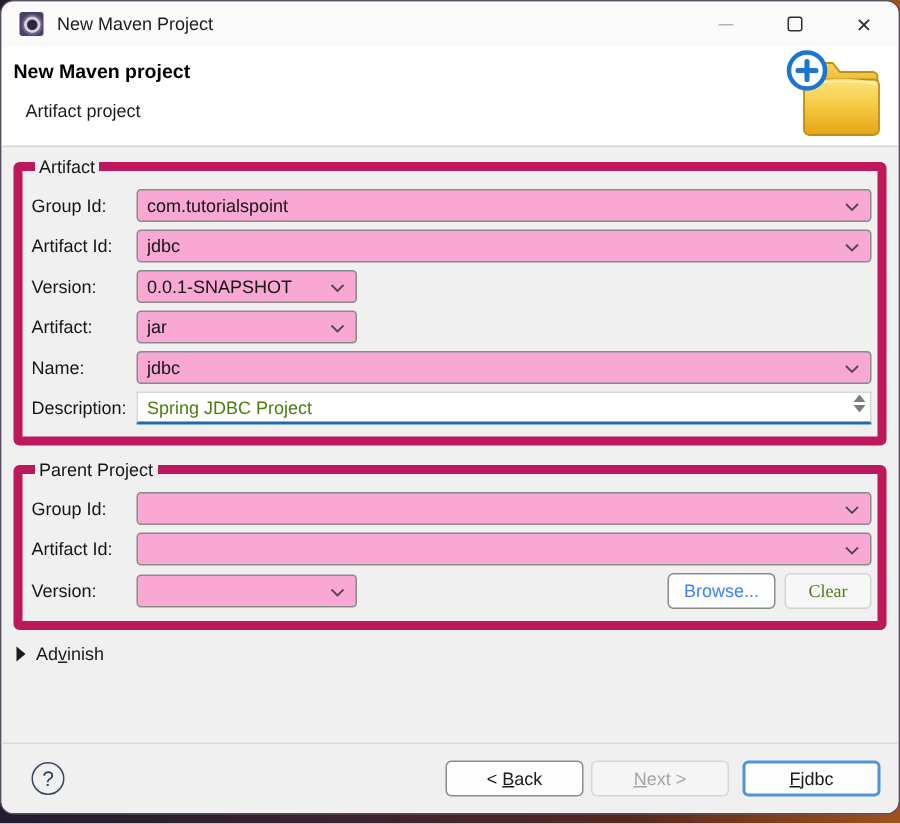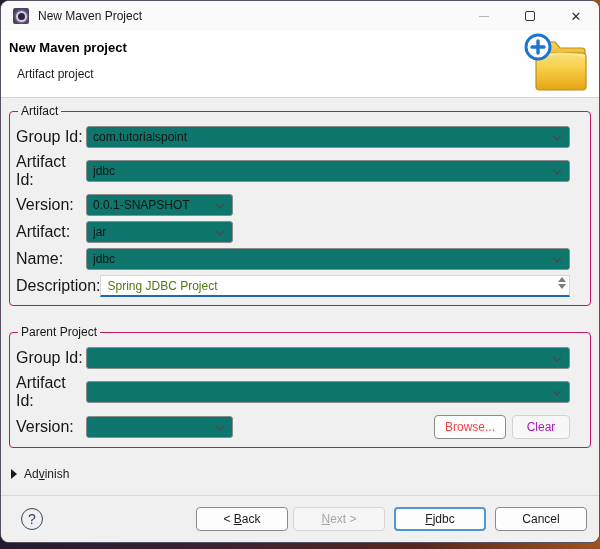--- a/index.html
+++ b/index.html
@@ -32,43 +32,43 @@
   .glyph-close{ font-size:13px; color:#2f2f2f; line-height:1; }
 
   
   .banner{ background:#ffffff; height:67px; position:relative; border-bottom:1px solid #d4d4d4; flex:0 0 auto; }
   .banner-title{ position:absolute; left:8px; top:9px; font-weight:bold; font-size:13px; color:#000; }
   .banner-subtitle{ position:absolute; left:16px; top:36px; font-size:12px; color:#1d1d1d; }
   .banner-icon{ position:absolute; right:6px; top:1px; }
 
   
   .content{ flex:1 1 auto; padding:6px 8px 0 8px; background:#f0f0f0; }
-  fieldset{ border:1px solid #be185d; border-radius:4px; padding:3px 20px 8px 6px; margin-bottom:19px; background:transparent; }
+  fieldset{ border:6px solid #be185d; border-radius:4px; padding:3px 4px 8px 6px; margin-bottom:9px; background:transparent; }
   legend{ font-size:12px; color:#161616; padding:0 3px; margin-left:2px; }
 
   .row{ display:flex; align-items:center; margin-top:5px; }
-  .row-label{ flex:0 0 70px; font-size:16px; color:#161616; }
-  .combo{ position:relative; height:22px; background:#0f766e; border:1px solid #8a8a8a; border-radius:3px;
+  .row-label{ flex:0 0 70px; font-size:12px; color:#161616; }
+  .combo{ position:relative; height:22px; background:#f9a8d4; border:1px solid #8a8a8a; border-radius:3px;
     display:flex; align-items:center; padding:0 22px 0 6px; }
   .combo.full{ flex:1 1 auto; }
   .combo.short{ width:147px; }
   .combo-value{ font-size:12px; color:#141414; white-space:nowrap; overflow:hidden; }
   .chevron{ position:absolute; right:7px; top:8px; }
 
   .textfield{ position:relative; flex:1 1 auto; height:22px; background:#fff;
     border:1px solid #d6d6d6; border-bottom:2px solid #1f69b4; display:flex; align-items:center; padding:0 18px 0 6px; }
   .textfield .value{ font-size:12px; color:#4d7c0f; }
   .spinner{ position:absolute; right:3px; top:1px; display:flex; flex-direction:column; gap:2px; align-items:center; }
   .tri-up{ width:0; height:0; border-left:4px solid transparent; border-right:4px solid transparent; border-bottom:5px solid #7c7c7c; }
   .tri-down{ width:0; height:0; border-left:4px solid transparent; border-right:4px solid transparent; border-top:5px solid #7c7c7c; }
 
   .row-buttons{ margin-left:auto; display:flex; gap:6px; }
   .push-btn{ height:24px; min-width:58px; padding:0 10px; background:#fdfdfd; border:1px solid #8a8a8a;
-    border-radius:4px; font-size:12px; color:#ef4444; display:flex; align-items:center; justify-content:center; }
-  .push-btn.disabled{ color:#a21caf; background:#f7f7f7; border-color:#d2d2d2; }
+    border-radius:4px; font-size:12px; color:#3b82f6; display:flex; align-items:center; justify-content:center; }
+  .push-btn.disabled{ color:#4d7c0f; background:#f7f7f7; border-color:#d2d2d2;font-family:Liberation Serif, serif; }
 
   .advanced{ display:flex; align-items:center; gap:7px; margin:6px 0 0 2px; }
   .tri-right{ width:0; height:0; border-top:5px solid transparent; border-bottom:5px solid transparent; border-left:6px solid #1a1a1a; }
   .u{ text-decoration:underline; }
 
   
   .footer{ flex:0 0 47px; border-top:1px solid #d9d9d9; background:#f0f0f0;
     display:flex; align-items:center; padding:0 12px; }
   .help-circle{ width:22px; height:22px; border-radius:50%; border:1.5px solid #37465f;
     color:#2c3e5e; font-size:14px; display:flex; align-items:center; justify-content:center; margin-left:8px; }
@@ -240,18 +240,17 @@
     </div>
 
     <div class="footer">
       <div class="help-circle">
         <span>?</span>
       </div>
       <div class="footer-buttons">
         <div class="dlg-btn"><span>&lt; </span><span class="u">B</span><span>ack</span></div>
         <div class="dlg-btn disabled"><span></span><span class="u">N</span><span>ext &gt;</span></div>
         <div class="dlg-btn default"><span></span><span class="u">F</span><span>jdbc</span></div>
-        <div class="dlg-btn cancel">Cancel</div>
       </div>
     </div>
 
   </div>
 </div>
 
 </body></html>

